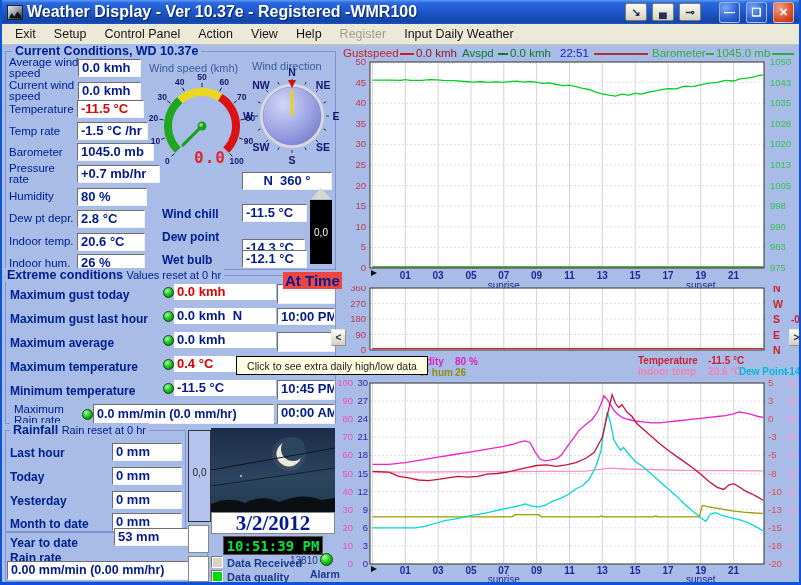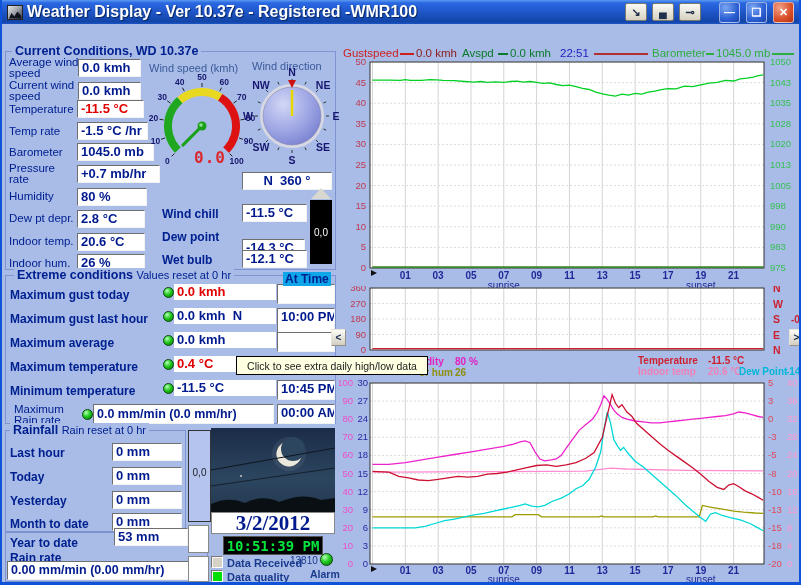--- a/index.html
+++ b/index.html
@@ -84,20 +84,30 @@
     <div class="title-text">Weather Display - Ver 10.37e - Registered  -WMR100</div>
     <div class="tb-tool">↘</div>
     <div class="tb-tool">▄</div>
     <div class="tb-tool">⊸</div>
     <div class="tb-gap"></div>
     <div class="tb-btn tb-min">—</div>
     <div class="tb-btn tb-max">❏</div>
     <div class="tb-btn tb-close">✕</div>
   </div>
 
+  <div class="menubar">
+    <span class="menu-item">Exit</span>
+    <span class="menu-item">Setup</span>
+    <span class="menu-item">Control Panel</span>
+    <span class="menu-item">Action</span>
+    <span class="menu-item">View</span>
+    <span class="menu-item">Help</span>
+    <span class="menu-item disabled">Register</span>
+    <span class="menu-item">Input Daily Weather</span>
+  </div>
 
   <div class="gb" style="left:3px;top:51px;width:331px;height:219px"></div>
   <div class="gb-legend" style="left:10px;top:44px">Current Conditions, WD 10.37e</div>
 
   <div class="lbl" style="left:7px;top:57px;width:70px">Average wind speed</div>
   <div class="val" style="left:76px;top:59px;width:63px">0.0 kmh</div>
   <div class="lbl" style="left:7px;top:80px;width:70px">Current wind speed</div>
   <div class="val" style="left:76px;top:82px;width:63px">0.0 kmh</div>
   <div class="lbl" style="left:7px;top:104px;width:70px">Temperature</div>
   <div class="val red" style="left:75px;top:100px;width:67px">-11.5 °C</div>
@@ -193,35 +203,35 @@
   <div class="val" style="left:240px;top:204px;width:65px">-11.5 °C</div>
   <div class="lbl2" style="left:160px;top:230px">Dew point</div>
   <div class="val" style="left:240px;top:239px;width:63px">-14.3 °C</div>
   <div class="lbl2" style="left:160px;top:253px">Wet bulb</div>
   <div class="val" style="left:240px;top:250px;width:65px">-12.1 °C</div>
 
   <div class="vthumb" style="left:309px;top:188px"></div>
   <div class="vind" style="left:308px;top:200px;width:22px;height:64px">0,0</div>
 
   <div class="gb" style="left:3px;top:275px;width:331px;height:149px"></div>
-  <div class="gb-legend" style="left:12px;top:268px">
+  <div class="gb-legend" style="left:2px;top:268px">
     <span>Extreme conditions</span>
     <span class="gb-sub">Values reset at 0 hr</span>
   </div>
-  <div class="lbl2" style="left:281px;top:272px;font-size:12px;background:#0ea5e9;padding:0 2px;z-index:2">At Time</div>
+  <div class="lbl2" style="left:281px;top:272px;font-size:15px;background:#ef4444;padding:0 2px;z-index:2">At Time</div>
 
   <div class="lbl2" style="left:8px;top:288px">Maximum gust today</div>
   <div class="led" style="left:161px;top:287px"></div>
   <div class="val red" style="left:172px;top:284px;width:102px;border:0;background:#fff">0.0 kmh</div>
   <div class="val" style="left:275px;top:284px;width:58px;height:20px"></div>
 
   <div class="lbl2" style="left:8px;top:312px">Maximum gust last hour</div>
   <div class="led" style="left:161px;top:311px"></div>
   <div class="val" style="left:172px;top:308px;width:102px;border:0">0.0 kmh  N</div>
-  <div class="val" style="left:275px;top:308px;width:58px;height:25px">10:00 PM</div>
+  <div class="val" style="left:275px;top:308px;width:58px;height:17px">10:00 PM</div>
 
   <div class="lbl2" style="left:8px;top:336px">Maximum average</div>
   <div class="led" style="left:161px;top:335px"></div>
   <div class="val" style="left:172px;top:332px;width:102px;border:0">0.0 kmh</div>
   <div class="val" style="left:275px;top:332px;width:58px;height:20px"></div>
 
   <div class="lbl2" style="left:8px;top:360px">Maximum temperature</div>
   <div class="led" style="left:161px;top:359px"></div>
   <div class="val red" style="left:172px;top:356px;width:102px;border:0">0.4 °C</div>
 

